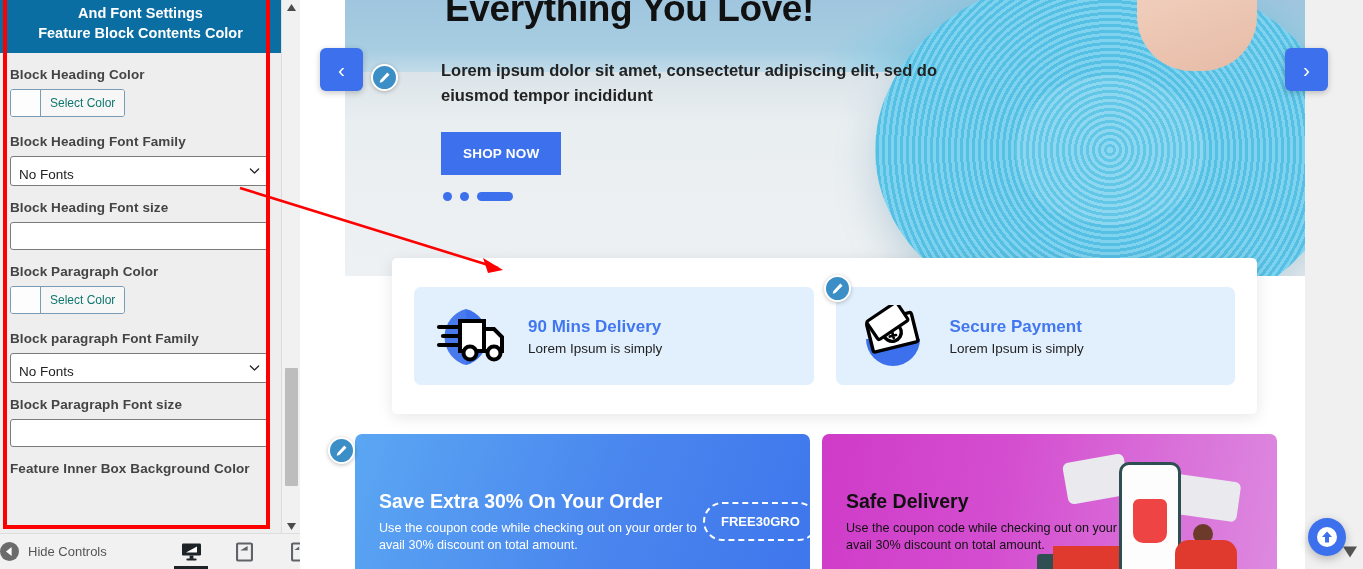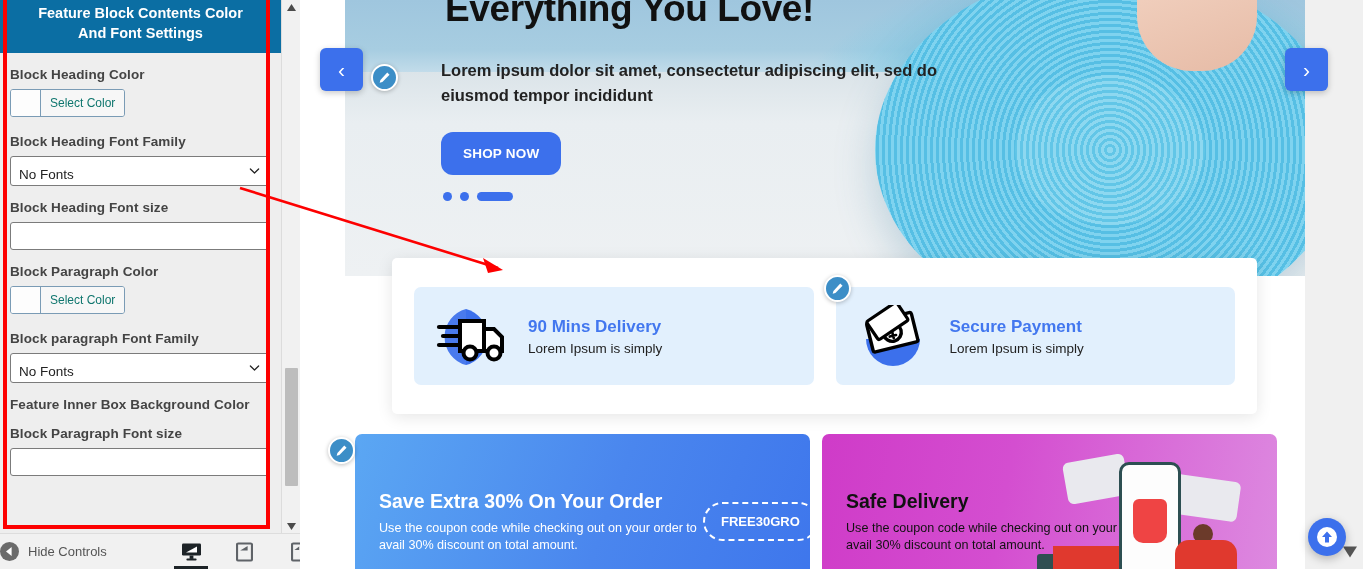--- a/index.html
+++ b/index.html
@@ -134,21 +134,21 @@
   #hero-title {
     position: absolute; left: 100px; top: -12px; width: 760px;
     font-size: 37px; font-weight: bold; color: #111; letter-spacing: -.4px;
   }
   #hero-sub {
     position: absolute; left: 96px; top: 58px; width: 520px;
     font-size: 16.5px; font-weight: bold; color: #222; line-height: 25px;
   }
   #shop-now {
     position: absolute; left: 96px; top: 132px;
-    background: #3c70ec; color: #fff; border: none; border-radius: 12px;
+    background: #3c70ec; color: #fff; border: none; border-radius: 0;
     padding: 14px 22px; font-size: 13.5px; font-weight: bold;
     letter-spacing: .2px; cursor: pointer; font-family: "Liberation Sans", sans-serif;
   }
   #hero-dots { position: absolute; left: 98px; top: 192px; display: flex; align-items: center; gap: 8px; }
   .hdot { width: 9px; height: 9px; border-radius: 50%; background: #3c70ec; cursor: pointer; }
   .hdot.wide { width: 36px; border-radius: 5px; }
   .hero-nav {
     position: absolute; width: 43px; height: 43px; background: #3c70ec;
     border: none; border-radius: 6px; color: #fff; font-size: 21px;
     display: flex; align-items: center; justify-content: center; cursor: pointer;
@@ -218,22 +218,22 @@
 </head>
 <body>
 
 <div id="root">
 
   <div id="customizer">
 
     <div id="panel-scroll">
 
       <div class="panel-header">
+        <div>And Font Settings</div>
         <div>Feature Block Contents Color</div>
-        <div>And Font Settings</div>
       </div>
 
       <div class="field">
         <div class="field-label">Block Heading Color</div>
         <div class="color-picker-btn">
           <div class="color-swatch"></div>
           <div class="color-label">Select Color</div>
         </div>
       </div>
 
@@ -264,26 +264,26 @@
         <div class="field-label">Block paragraph Font Family</div>
         <div class="select-box">
           <span>No Fonts</span>
           <svg class="chev" viewBox="0 0 16 16">
               <path d="M2 5 L8 11 L14 5" stroke="#222" stroke-width="1.8" fill="none" stroke-linecap="round" stroke-linejoin="round"></path>
             </svg>
         </div>
       </div>
 
       <div class="field">
-        <div class="field-label">Feature Inner Box Background Color</div>
-      </div>
-
-      <div class="field">
         <div class="field-label">Block Paragraph Font size</div>
         <input class="text-input" type="text" value="" style="">
+      </div>
+
+      <div class="field">
+        <div class="field-label">Feature Inner Box Background Color</div>
       </div>
     </div>
 
     <div id="panel-sb">
       <div class="sb-arrow up">
         <svg width="9" height="7" viewBox="0 0 9 7">
             <path d="M4.5 0 L9 7 L0 7 Z" fill="#4b4b4b"></path>
           </svg>
       </div>
       <div id="panel-sb-thumb"></div>

